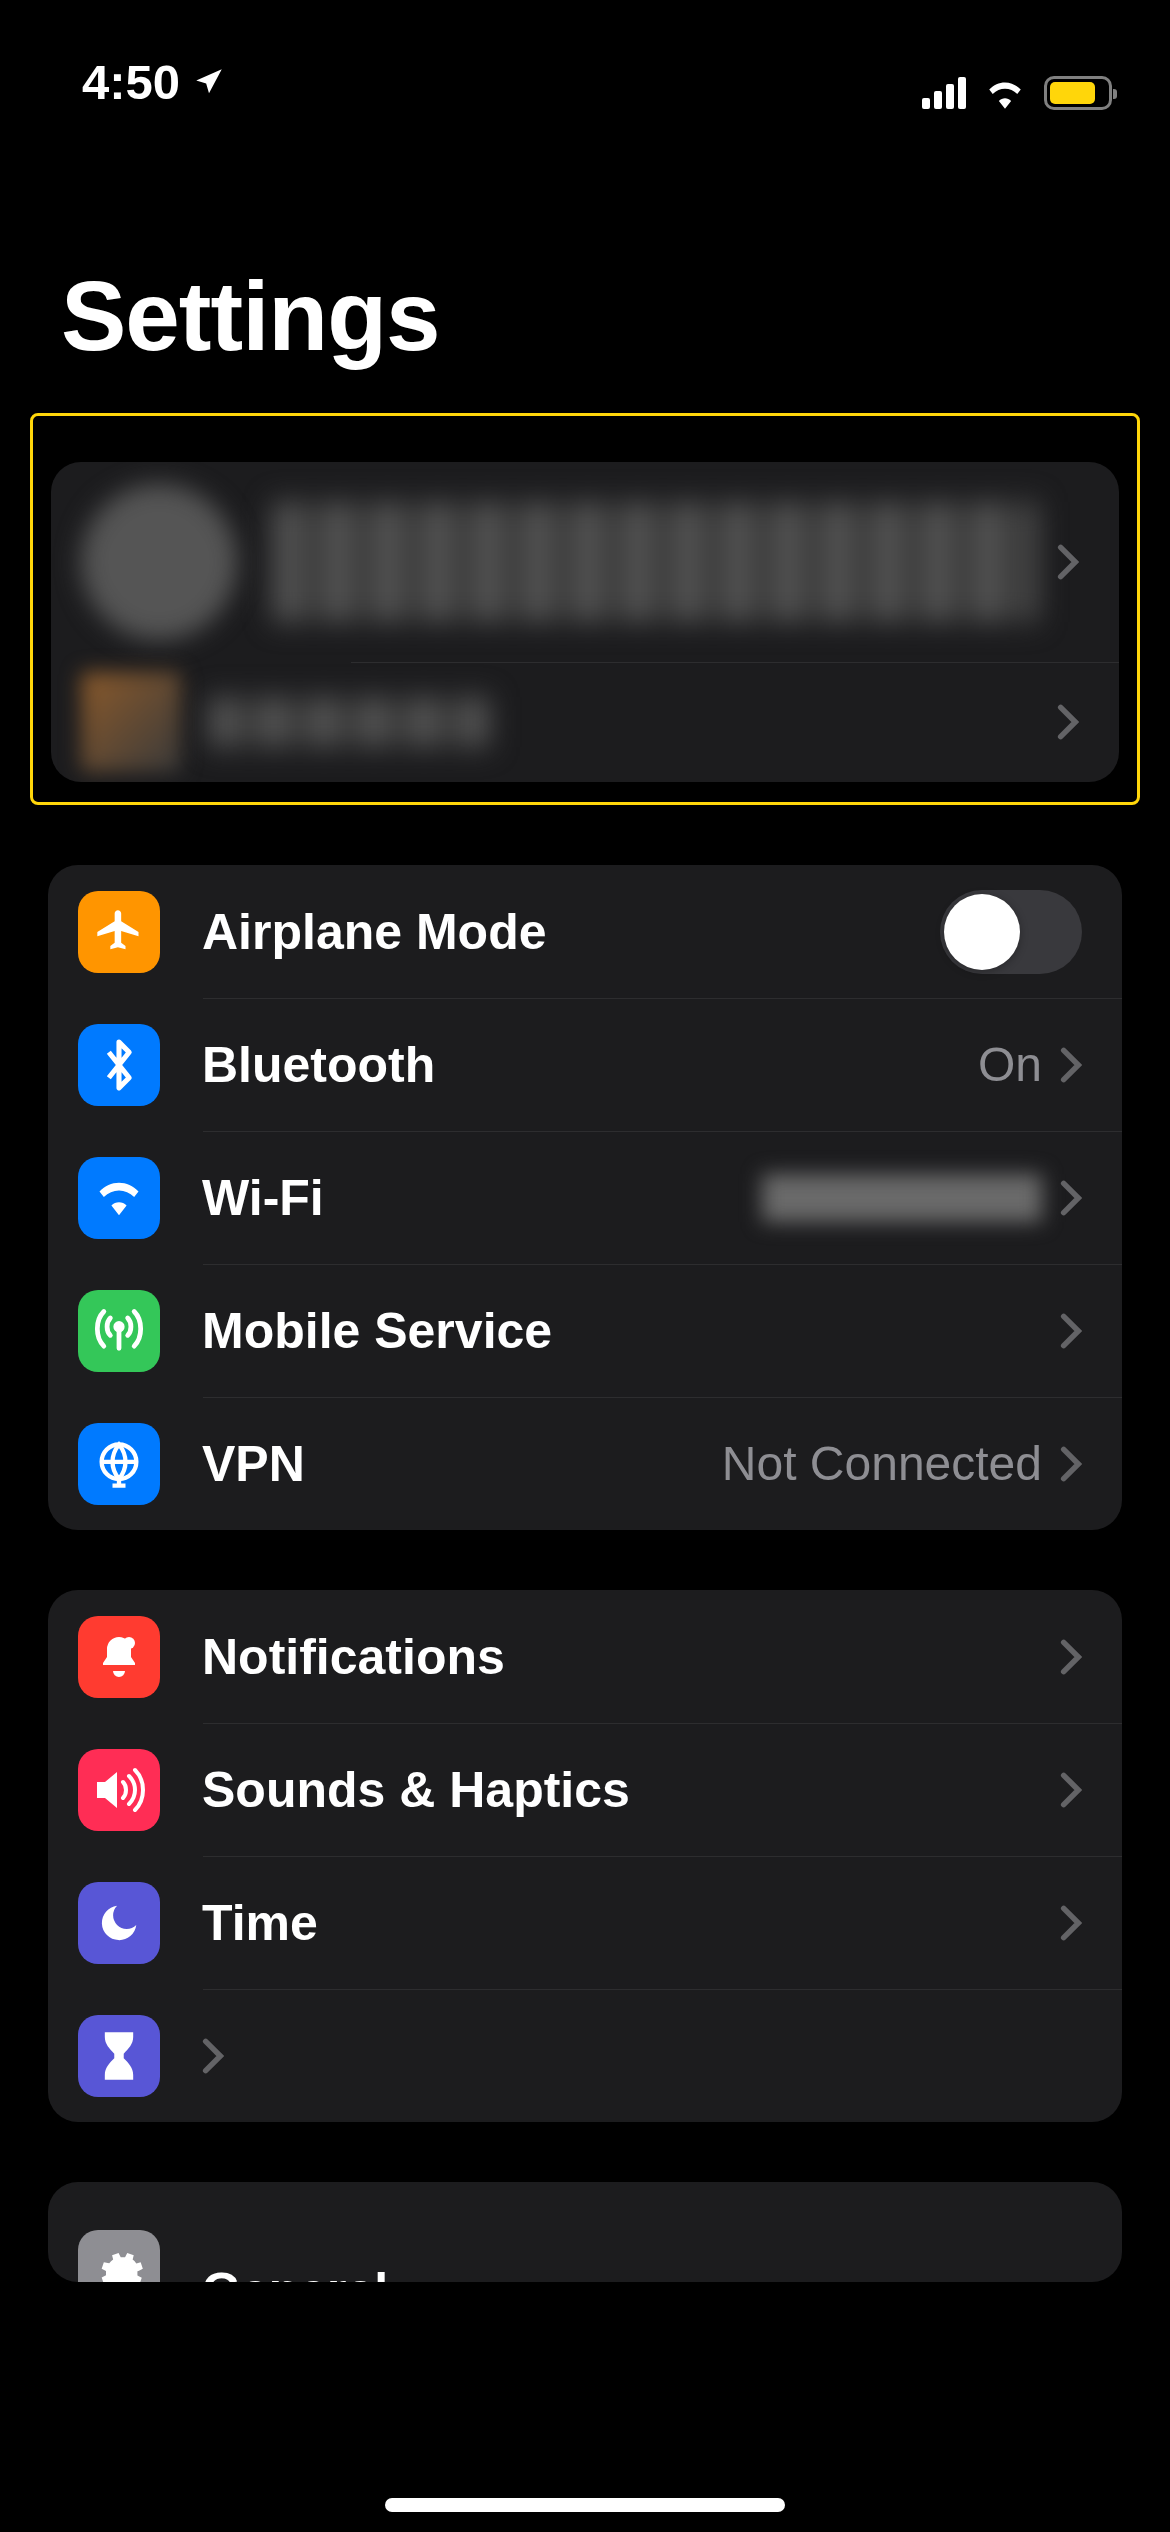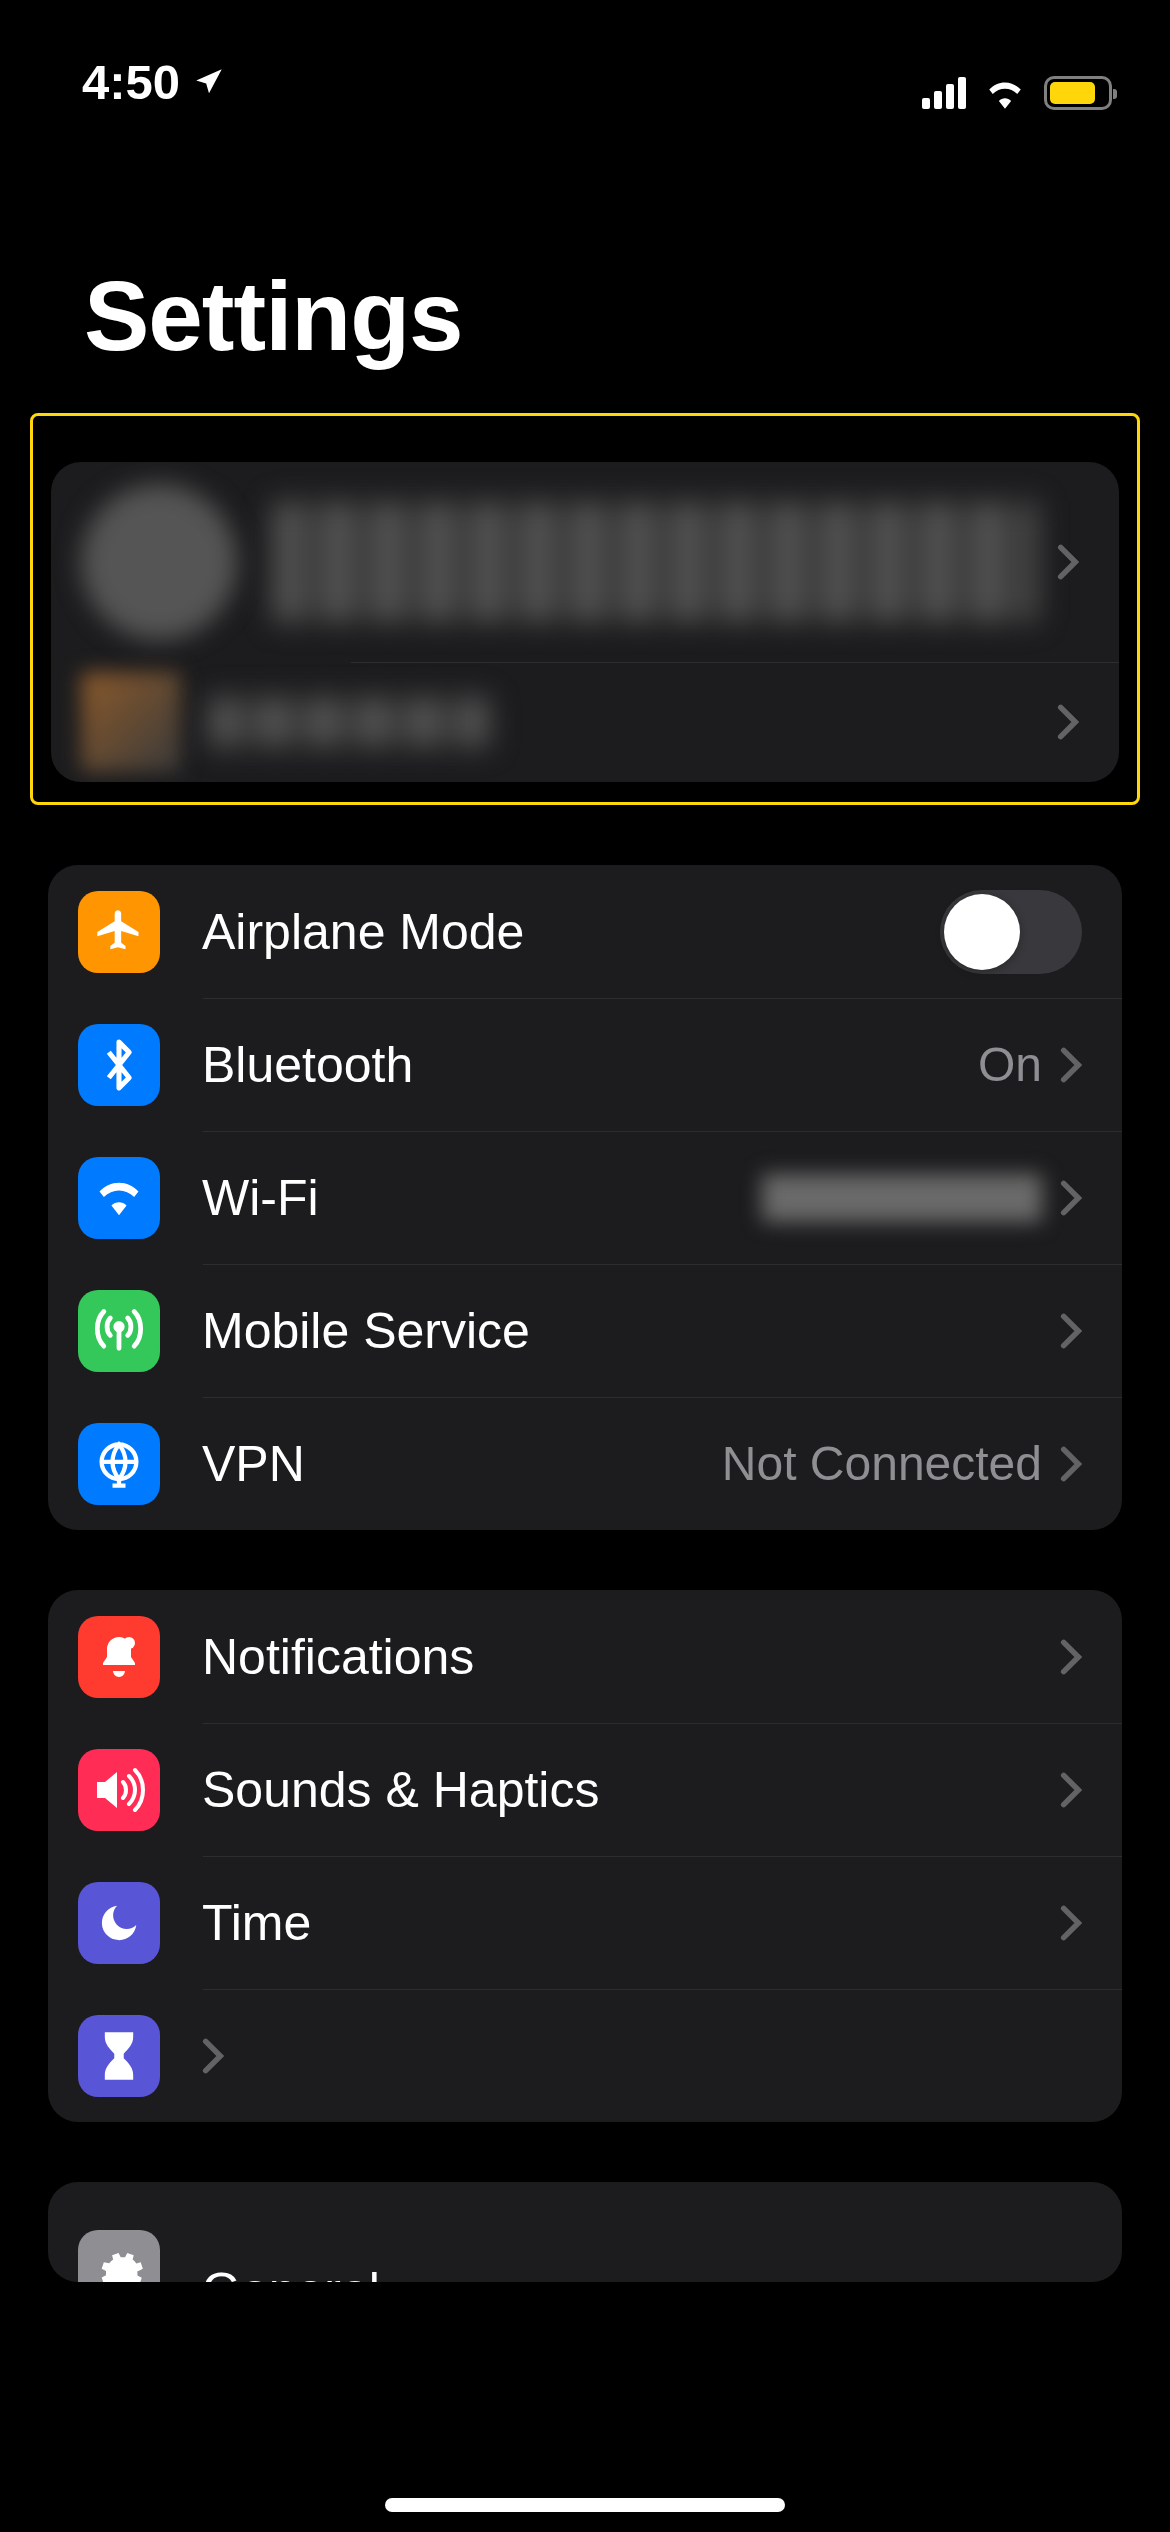--- a/index.html
+++ b/index.html
@@ -74,21 +74,21 @@
     }
     .battery-fill {
       width: 80%;
       height: 100%;
       background: #ffd60a;
       border-radius: 5px;
     }
     .page-title {
       font-size: 98px;
       font-weight: 800;
-      padding: 150px 0 40px 84px;
+      padding: 150px 0 40px 61px;
       letter-spacing: -1px;
     }
     .group {
       margin: 0 48px 60px 48px;
       background: #1c1c1e;
       border-radius: 30px;
       overflow: hidden;
     }
     .highlight-box {
       border: 3px solid #ffd60a;
@@ -159,21 +159,21 @@
       height: 82px;
       border-radius: 20px;
       display: flex;
       align-items: center;
       justify-content: center;
       margin-right: 42px;
       flex-shrink: 0;
     }
     .label {
       font-size: 50px;
-      font-weight: 400;
+      font-weight: 700;
       flex: 1;
       color: #fff;
     }
     .value {
       font-size: 48px;
       color: #8e8e93;
       margin-right: 18px;
     }
     .value.blurred {
       width: 280px;

